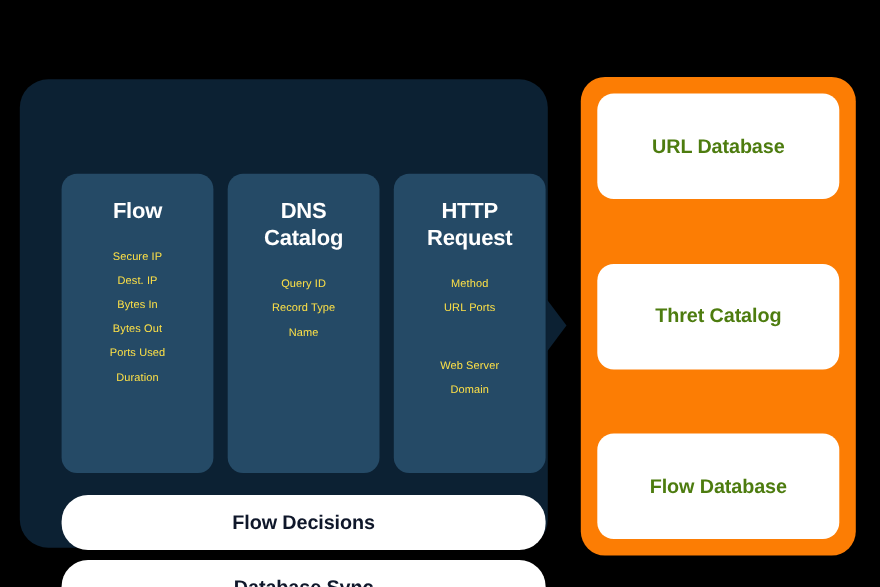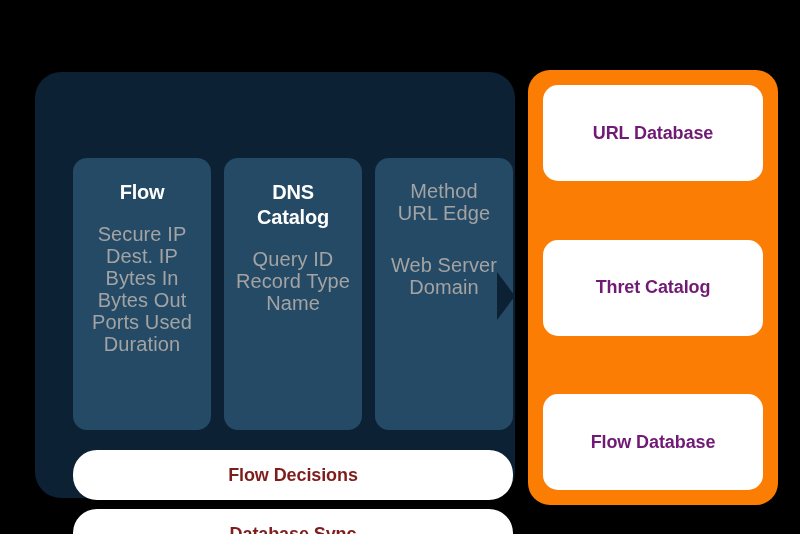--- a/index.html
+++ b/index.html
@@ -21,21 +21,21 @@
     width: 800px;
     height: 534px;
     background: #000000;
   }
   #title-left  { left: 18px;  top: 28px; width: 480px; }
   #title-right { left: 528px; top: 28px; width: 250px; }
 
   
   #telemetry-panel {
     position: absolute;
-    left: 35px;
+    left: 18px;
     top: 72px;
     width: 480px;
     height: 426px;
     background: #0C2133;
     border-radius: 26px;
     box-sizing: border-box;
   }
 
   
   #panel-arrow {
@@ -70,40 +70,40 @@
   }
   .metric-card-title {
     color: #FFFFFF;
     font-weight: bold;
     font-size: 20px;
     line-height: 25px;
     letter-spacing: -0.2px;
     margin-bottom: 18px;
   }
   .metric-item {
-    color: #a3a3a3;
-    font-size: 20px;
+    color: #fde047;
+    font-size: 10px;
     line-height: 22px;
     letter-spacing: 0.1px;
   }
   .metric-item.spaced { margin-top: 30px; }
   .metric-item.tight  { margin-top: 0; }
 
   
   .action-bar {
     position: absolute;
     left: 38px;
     width: 440px;
     height: 50px;
     background: #FFFFFF;
     border-radius: 24px;
     display: flex;
     align-items: center;
     justify-content: center;
-    color: #7f1d1d;
+    color: #0f172a;
     font-weight: bold;
     font-size: 18px;
     letter-spacing: -0.1px;
     box-sizing: border-box;
   }
   #action-bar-0 { top: 378px; }
   #action-bar-1 { top: 437px; }
 
   
   #cloud-panel {
@@ -121,21 +121,21 @@
     justify-content: space-between;
   }
   .cloud-card {
     width: 220px;
     height: 96px;
     background: #FFFFFF;
     border-radius: 15px;
     display: flex;
     align-items: center;
     justify-content: center;
-    color: #701a75;
+    color: #4d7c0f;
     font-weight: bold;
     font-size: 18px;
     letter-spacing: -0.1px;
     box-sizing: border-box;
     text-align: center;
   }
 </style>
 </head>
 <body>
 
@@ -165,22 +165,26 @@
         <div class="metric-card-title">
           <div>DNS</div>
           <div>Catalog</div>
         </div>
         <div class="metric-item">Query ID</div>
         <div class="metric-item">Record Type</div>
         <div class="metric-item">Name</div>
       </div>
 
       <div class="metric-card">
+        <div class="metric-card-title">
+          <div>HTTP</div>
+          <div>Request</div>
+        </div>
         <div class="metric-item">Method</div>
-        <div class="metric-item">URL Edge</div>
+        <div class="metric-item">URL Ports</div>
         <div class="metric-item spaced">Web Server</div>
         <div class="metric-item tight">Domain</div>
       </div>
 
     </div>
 
     <div class="action-bar" id="action-bar-0">Flow Decisions</div>
 
     <div class="action-bar" id="action-bar-1">Database Sync</div>
 

